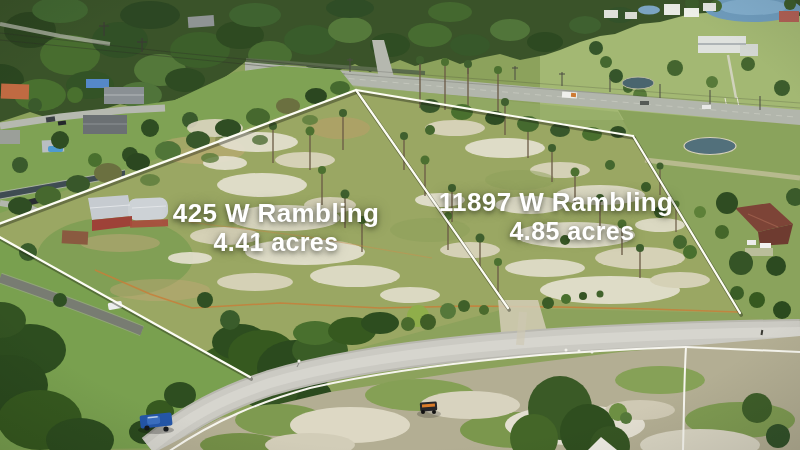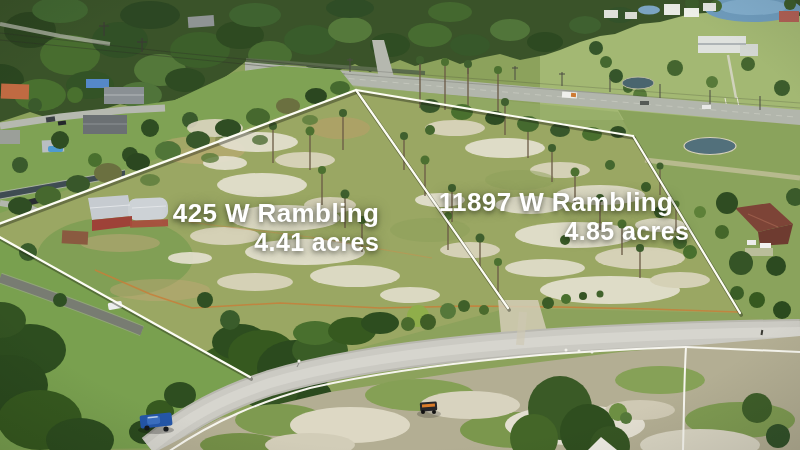--- a/index.html
+++ b/index.html
@@ -2,21 +2,21 @@
 <html><head>
 <meta charset="utf-8">
 <style>
   html,body{margin:0;padding:0;background:#222;}
   .stage{position:relative;width:800px;height:450px;overflow:hidden;font-family:"Liberation Sans","DejaVu Sans",sans-serif;}
   .stage svg{position:absolute;inset:0;display:block;}
   .parcel-label{position:absolute;transform:translate(-50%,-50%);color:#ffffff;font-weight:600;
     text-align:center;line-height:29px;letter-spacing:.4px;white-space:nowrap;
     text-shadow:0 2px 5px rgba(18,24,12,.55),0 0 14px rgba(0,0,0,.28);}
   .parcel-label .addr{display:block;font-size:26px;}
-  .parcel-label .acre{display:block;font-size:25px;text-align:right;}
+  .parcel-label .acre{display:block;font-size:25px;}
   #label-left{left:276px;top:228px;}
   #label-right{left:556px;top:217px;}
   #label-right .acre{transform:translateX(16px);}
   .bline{fill:none;stroke-width:2.2;stroke-linecap:round;stroke-linejoin:round;}
   .bshadow{fill:none;stroke:rgba(25,30,18,.38);stroke-width:3.6;stroke-linecap:round;}
 </style>
 </head>
 <body>
 
 <div class="stage">

